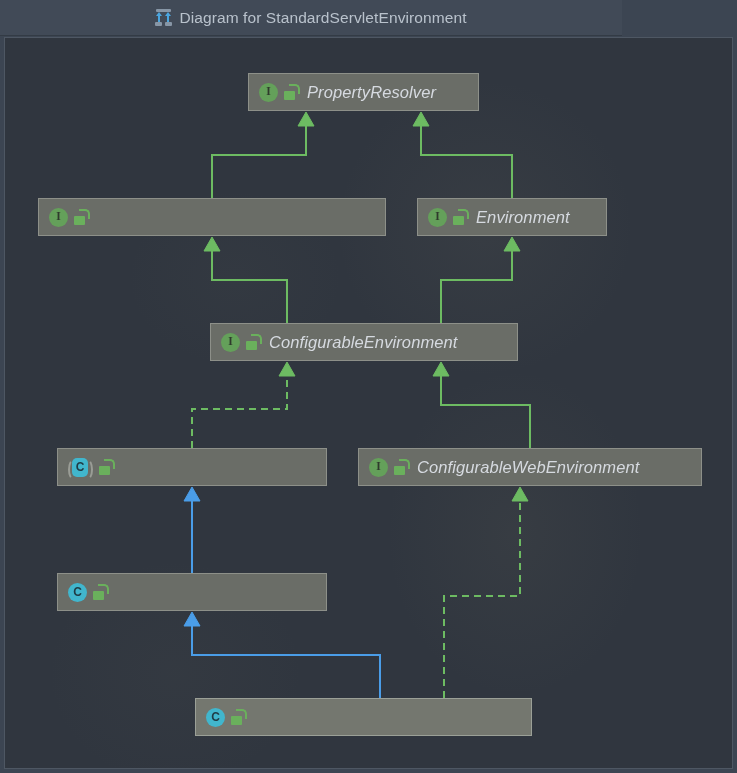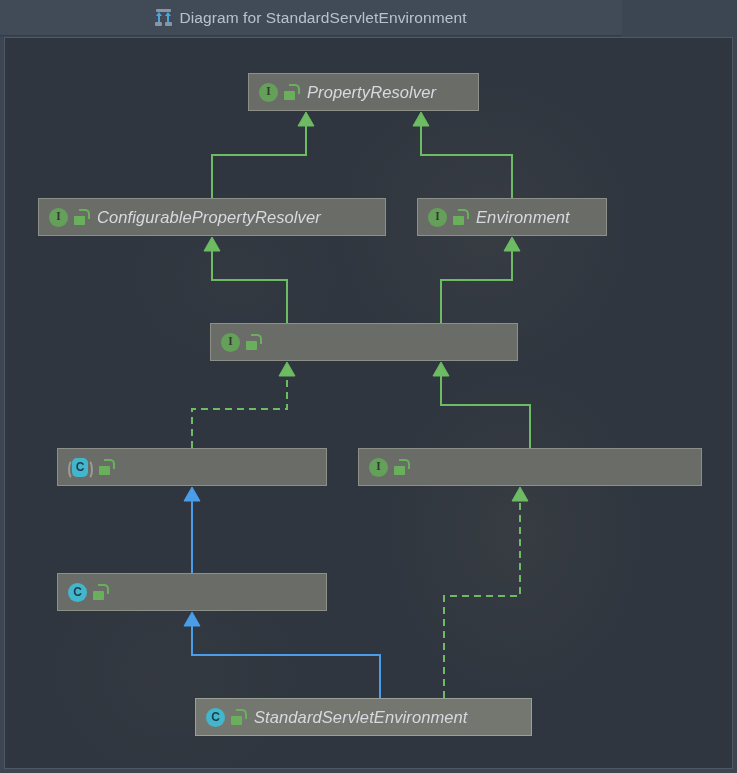--- a/index.html
+++ b/index.html
@@ -268,65 +268,65 @@
             <span class="body"></span>
           </span>
           <span class="label">PropertyResolver</span>
         </div>
         <div class="node" style="left: 33px; top: 160px; width: 348px; height: 38px;">
           <span class="ic ic-iface">I</span>
           <span class="ic-lock">
             <span class="shackle"></span>
             <span class="body"></span>
           </span>
-          <span class="label">ConfigurablePropertyResolver</span>
         </div>
         <div class="node" style="left: 412px; top: 160px; width: 190px; height: 38px;">
           <span class="ic ic-iface">I</span>
           <span class="ic-lock">
             <span class="shackle"></span>
             <span class="body"></span>
           </span>
           <span class="label">Environment</span>
         </div>
         <div class="node" style="left: 205px; top: 285px; width: 308px; height: 38px;">
           <span class="ic ic-iface">I</span>
           <span class="ic-lock">
             <span class="shackle"></span>
             <span class="body"></span>
           </span>
+          <span class="label">ConfigurableEnvironment</span>
         </div>
         <div class="node" style="left: 52px; top: 410px; width: 270px; height: 38px;">
           <span class="ic ic-abstract">
             <span class="paren l"></span>
             <span class="inner">C</span>
             <span class="paren r"></span>
           </span>
           <span class="ic-lock">
             <span class="shackle"></span>
             <span class="body"></span>
           </span>
         </div>
         <div class="node" style="left: 353px; top: 410px; width: 344px; height: 38px;">
           <span class="ic ic-iface">I</span>
           <span class="ic-lock">
             <span class="shackle"></span>
             <span class="body"></span>
           </span>
+          <span class="label">ConfigurableWebEnvironment</span>
         </div>
         <div class="node" style="left: 52px; top: 535px; width: 270px; height: 38px;">
           <span class="ic ic-class">C</span>
           <span class="ic-lock">
             <span class="shackle"></span>
             <span class="body"></span>
           </span>
         </div>
         <div class="node selected" style="left: 190px; top: 660px; width: 337px; height: 38px;">
           <span class="ic ic-class">C</span>
           <span class="ic-lock">
             <span class="shackle"></span>
             <span class="body"></span>
           </span>
-          <span class="label">StandardServletEnvironment</span>
         </div>
       </div>
   </div>
 </div>
 
 </body></html>

